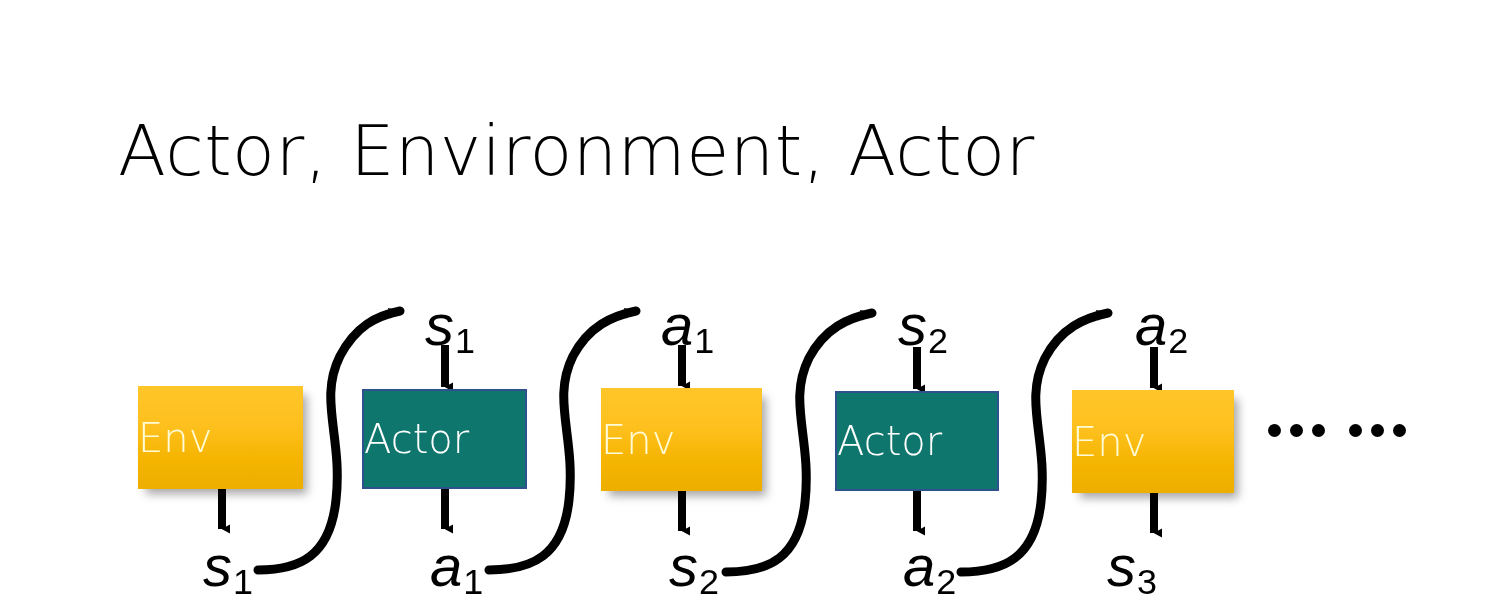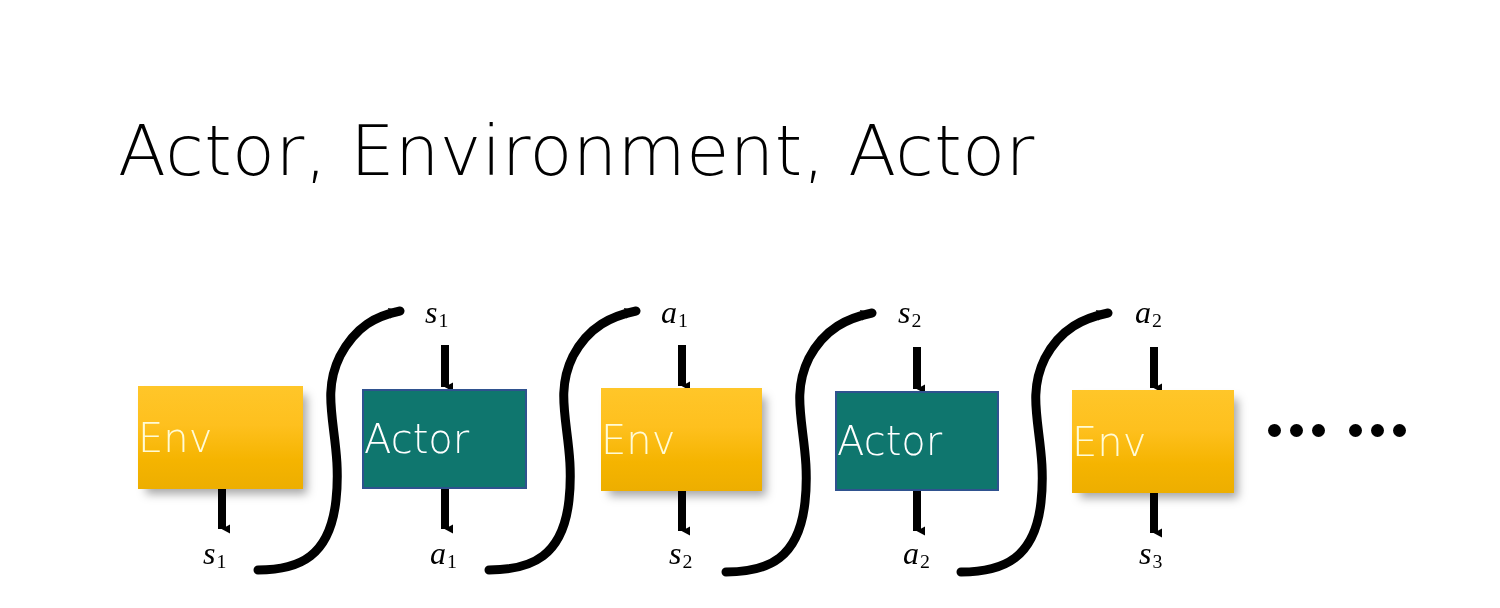--- a/index.html
+++ b/index.html
@@ -68,23 +68,23 @@
   .node-box.actor {
     background: #0f766e;
     color: #FFFFFF;
     border: 2px solid #2F528F;
     box-shadow: none;
   }
 
   
   .math-label {
     position: absolute;
-    font-family: Liberation Serif, serif;
+    font-family: Liberation Sans, sans-serif;
     font-style: italic;
-    font-size: 32px;
+    font-size: 58px;
     color: #000000;
     white-space: nowrap;
     user-select: none;
     line-height: 1;
   }
   .math-label sub {
     font-style: normal;
     font-size: 0.62em;
     vertical-align: -0.22em;
     margin-left: 1px;
@@ -188,21 +188,21 @@
   </div>
   <div class="math-label" style="left:430px; top:537px;">
     <span>a</span><sub>1</sub>
   </div>
   <div class="math-label" style="left:669px; top:537px;">
     <span>s</span><sub>2</sub>
   </div>
   <div class="math-label" style="left:903px; top:537px;">
     <span>a</span><sub>2</sub>
   </div>
-  <div class="math-label" style="left:1139px; top:537px;">
+  <div class="math-label" style="left:1107px; top:537px;">
     <span>s</span><sub>3</sub>
   </div>
 
   <div id="ellipsis-dots">
     <span class="dot"></span>
     <span class="dot"></span>
     <span class="dot"></span>
     <span class="gap"></span>
     <span class="dot"></span>
     <span class="dot"></span>

